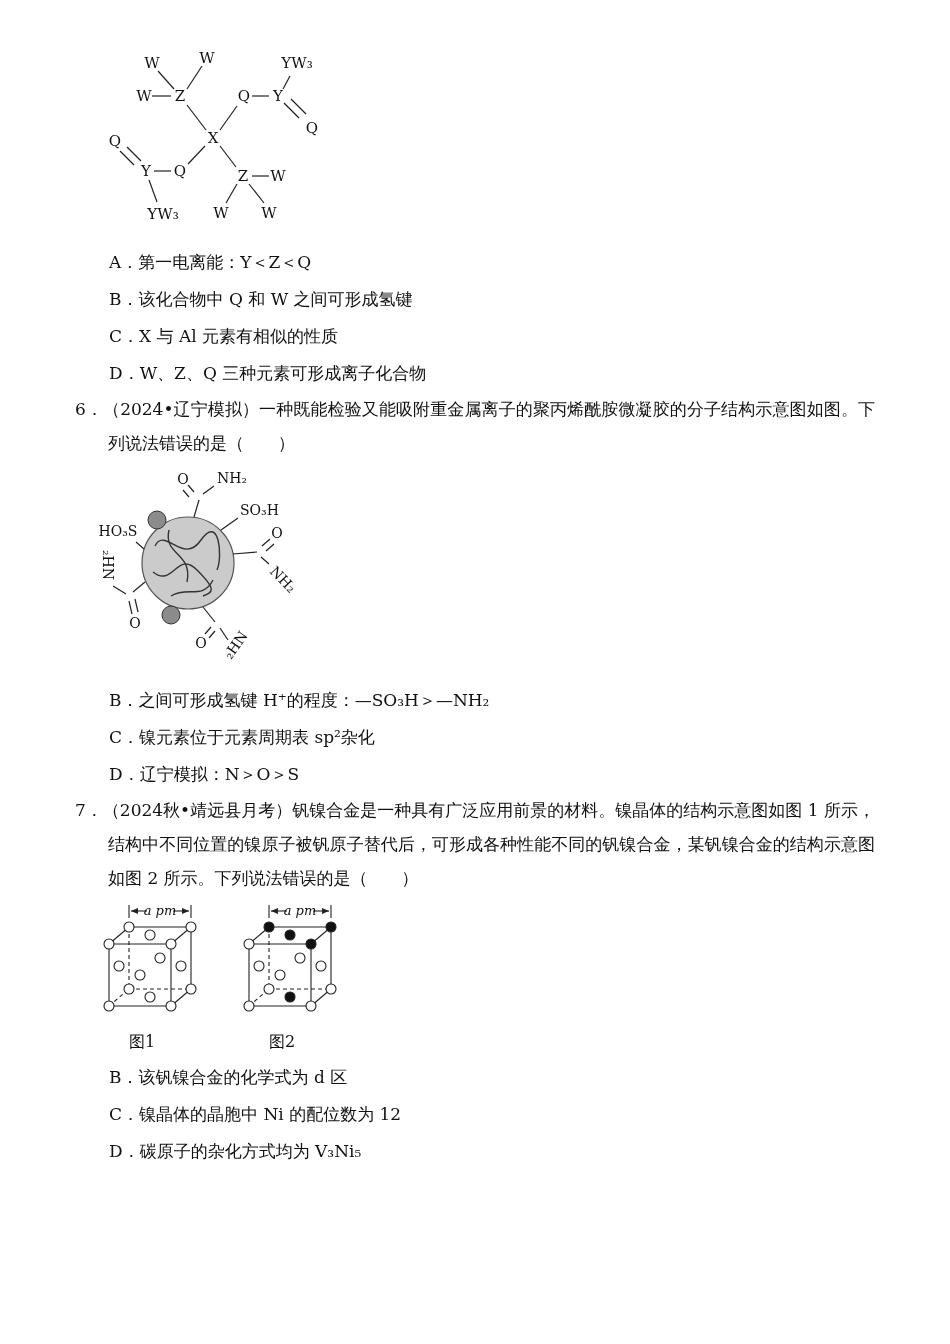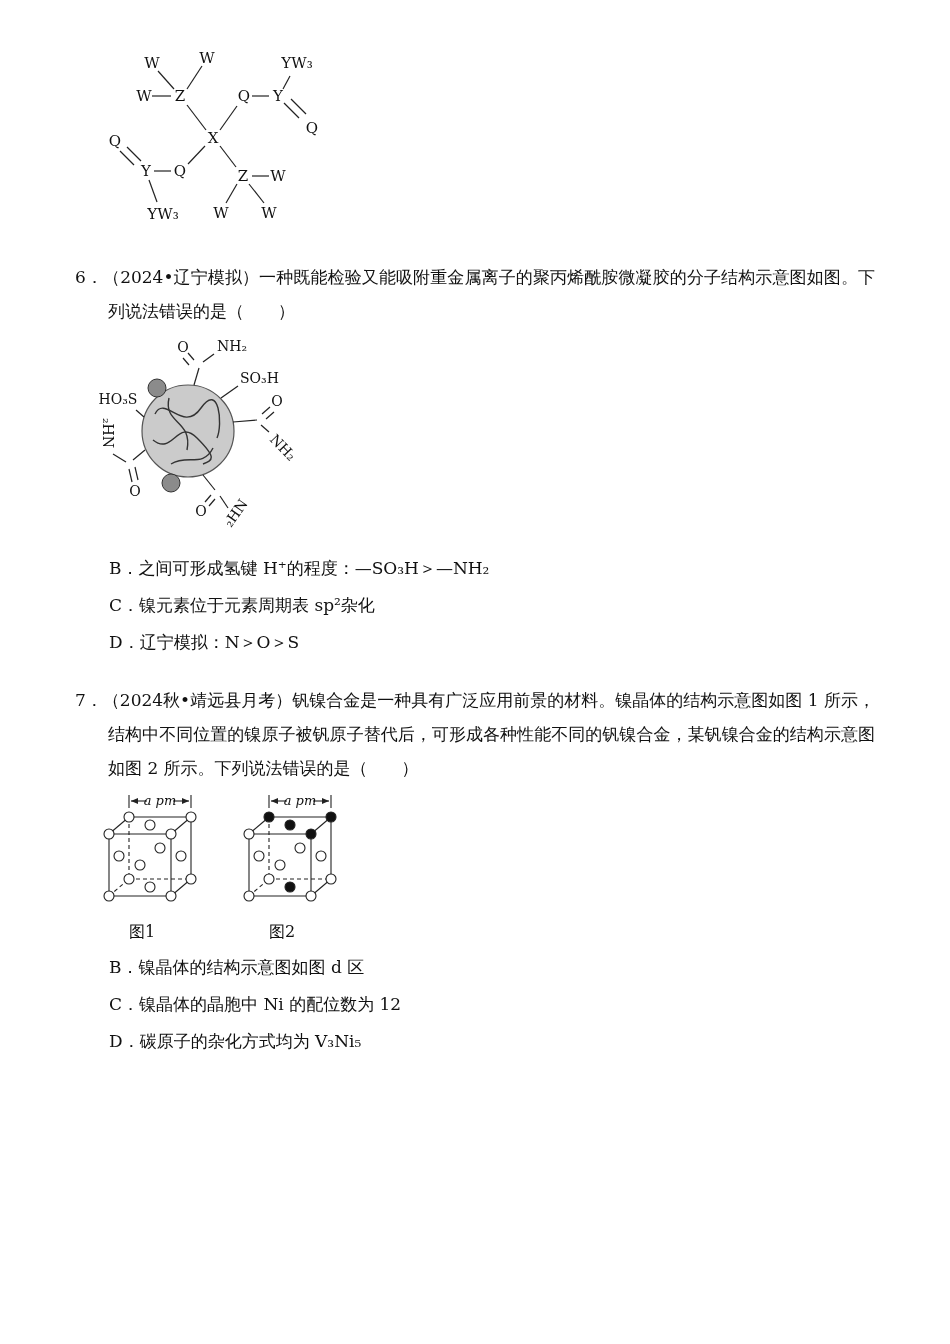--- a/index.html
+++ b/index.html
@@ -17,21 +17,21 @@
   .gel-diagram   { display: block; margin: 8px 0 0 16px; }
   .cell-diagram  { display: block; margin: 8px 0 0 22px; }
   .options { margin-top: 6px; }
   .option {
     margin-left: 34px;
     padding: 7px 0;
     line-height: 23px;
     white-space: normal;
   }
   .stem {
-    margin-top: 22px;
+    margin-top: 0;
     line-height: 34px;
     text-align: justify;
     padding-left: 33px;
     text-indent: -33px;
   }
   svg text {
     font-family: "DejaVu Serif", "Liberation Serif", serif;
     fill: #111;
   }
   .dim-label { font-style: italic; font-size: 13px; }
@@ -78,20 +78,26 @@
         <text x="43" y="130">Y</text>
         <text x="77" y="130">Q</text>
         <text x="60" y="173">YW₃</text>
         <text x="140" y="135">Z</text>
         <text x="175" y="135">W</text>
         <text x="118" y="172">W</text>
         <text x="166" y="172">W</text>
       </g>
     </svg>
 
+    <div class="options">
+      <div class="option">A．第一电离能：Y＜Z＜Q</div>
+      <div class="option">B．该化合物中 Q 和 W 之间可形成氢键</div>
+      <div class="option">C．X 与 Al 元素有相似的性质</div>
+      <div class="option">D．W、Z、Q 三种元素可形成离子化合物</div>
+    </div>
   </section>
 
   <section>
     <div class="stem">
       <span>6．</span><span>（2024•辽宁模拟）一种既能检验又能吸附重金属离子的聚丙烯酰胺微凝胶的分子结构示意图如图。下列说法错误的是（　　）</span>
     </div>
 
     <svg class="gel-diagram" width="240" height="208" viewBox="0 0 240 208">
 
       <circle cx="97" cy="95" r="46" fill="#cbcbcb" stroke="#555" stroke-width="1.2"></circle>
@@ -249,19 +255,19 @@
             <circle cx="193" cy="32" r="5"></circle>
               <circle cx="214" cy="41" r="5"></circle>
             <circle cx="193" cy="94" r="5"></circle>
           </g>
         </g>
         <text class="caption" x="185" y="144" text-anchor="middle">图2</text>
       </g>
     </svg>
 
     <div class="options">
-      <div class="option">B．镍晶体的结构示意图如图 d 区</div>
+      <div class="option">B．该钒镍合金的化学式为 d 区</div>
       <div class="option">C．镍晶体的晶胞中 Ni 的配位数为 12</div>
       <div class="option">D．碳原子的杂化方式均为 V₃Ni₅</div>
     </div>
   </section>
 
 </div>
 
 </body></html>

